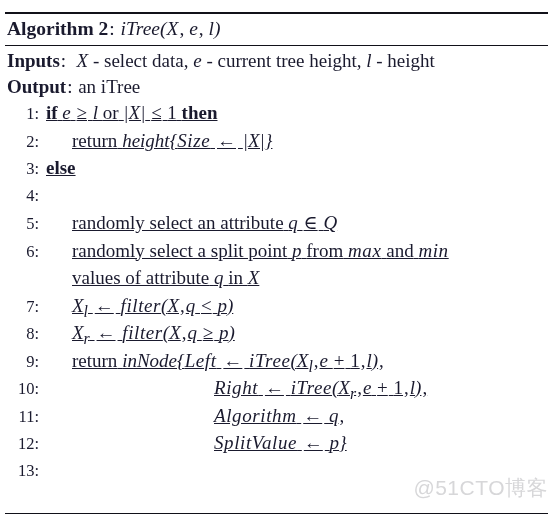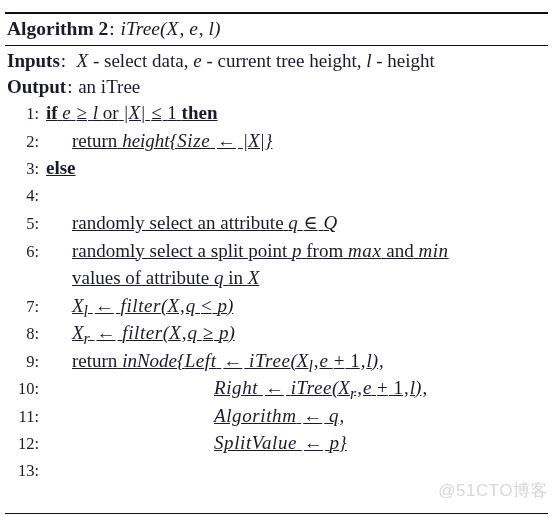--- a/index.html
+++ b/index.html
@@ -92,21 +92,21 @@
 
   
   .sp { letter-spacing: 0.6px; margin-top: 24px; }
   .arrow { padding: 0 2px; font-style: normal; }
   .op { font-style: normal; padding: 0 1px; }
 
   .watermark {
     position: absolute;
     right: 9px;
     bottom: 14px;
-    font-size: 17px;
+    font-size: 21px;
     color: #d7d7d9;
     font-family: "Liberation Sans", sans-serif;
     letter-spacing: 0.5px;
     white-space: nowrap;
   }
 
   .bottom-rule {
     position: absolute;
     left: 5px;
     bottom: 2px;

